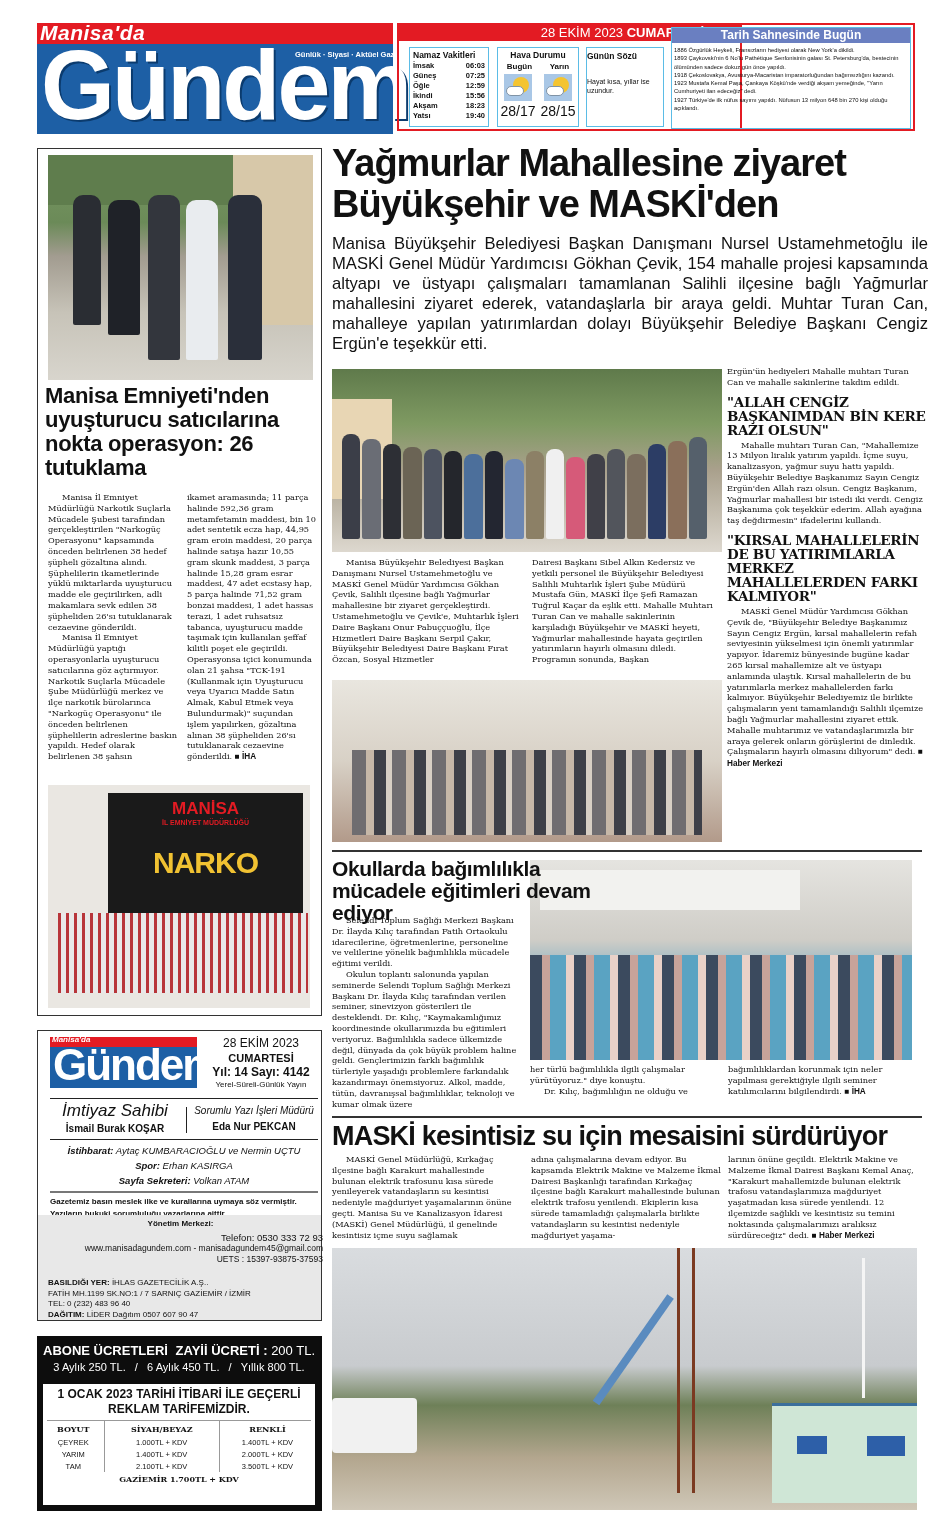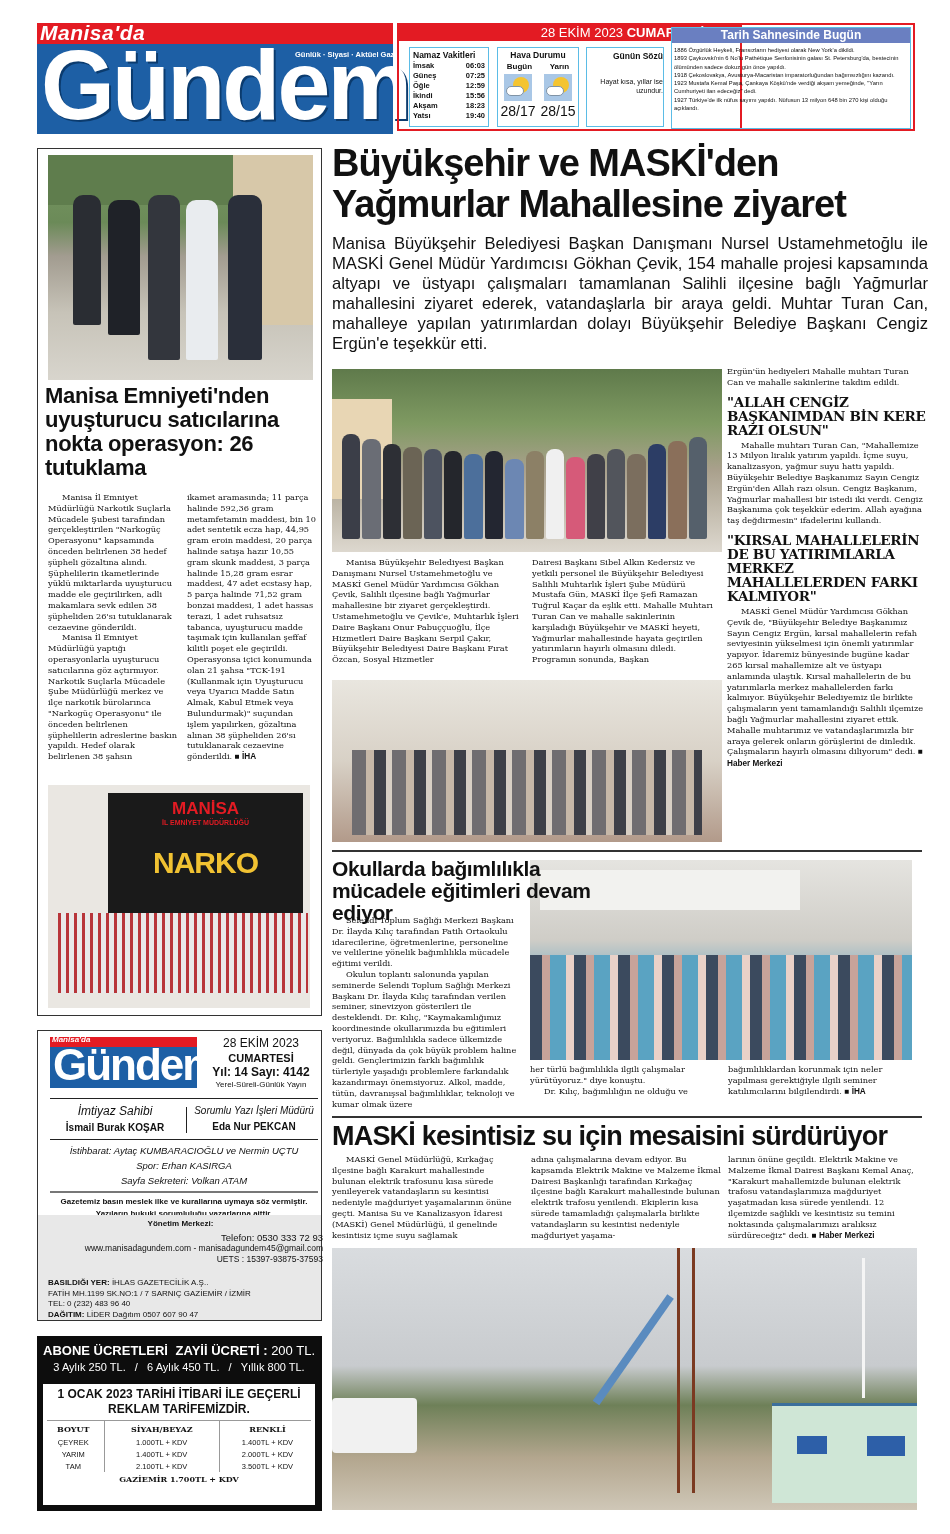--- a/index.html
+++ b/index.html
@@ -24,21 +24,21 @@
 .namaz h4{font:900 8.5px "Liberation Sans",sans-serif;margin-bottom:1px}
 .namaz .row{display:flex;justify-content:space-between}
 .hava{left:98px;top:22px;width:82px;height:80px;text-align:center;font:8px "Liberation Sans",sans-serif}
 .hava h4{font:900 8.5px "Liberation Sans",sans-serif;margin-top:2px}
 .hava .days{display:flex;justify-content:space-around;font:bold 8px "Liberation Sans",sans-serif;margin-top:2px}
 .wicons{display:flex;justify-content:space-around;margin-top:3px}
 .wicon{width:28px;height:27px;background:#a9c7e6;position:relative}
 .sun{position:absolute;left:9px;top:3px;width:16px;height:16px;border-radius:50%;background:#f4c430}
 .cloud{position:absolute;left:2px;top:12px;width:18px;height:10px;border-radius:6px;background:#fff;border:1px solid #7f93a6}
 .temps{display:flex;justify-content:space-around;font:14px "Liberation Sans",sans-serif;margin-top:2px}
-.soz{left:187px;top:22px;width:78px;height:80px;text-align:right;font:7px/9px "Liberation Sans",sans-serif}
+.soz{left:187px;top:22px;width:78px;height:80px;text-align:left;font:7px/9px "Liberation Sans",sans-serif}
 .soz h4{font:900 8.5px "Liberation Sans",sans-serif;margin:3px 0 16px}
 .tarih{left:667px;top:23px;width:248px;height:108px;border:2px solid #e31b23;border-left:none}
 .tarih-inner{left:4px;top:2px;width:240px;height:102px;border:1.5px solid #5bbce6;padding:0 2px}
 .tarih h4{background:#6a7fc1;color:#fff;text-align:center;font:900 12px/15px "Liberation Sans",sans-serif;margin:0 -2px 3px}
 .tarih p{font:5.8px/8.3px "Liberation Sans",sans-serif}
 
 .leftframe{left:37px;top:148px;width:285px;height:868px;border:1.5px solid #333}
 .photo{overflow:hidden}
 .ph1{left:48px;top:155px;width:265px;height:225px;background:linear-gradient(180deg,#7a9a63 0%,#6b8a58 30%,#a29c90 45%,#c7c3b8 70%,#d8d5cd 100%)}
 .h-left{left:45px;top:384px;width:275px;font:900 22px/24px "Liberation Sans",sans-serif;letter-spacing:-0.3px}
@@ -59,29 +59,29 @@
 .imp-logo .b{left:0;top:10px;width:147px;height:41px;background:#1d5fa5}
 .imp-logo .s{left:2px;top:-2px;color:#fff;font:italic 900 8px "Liberation Sans",sans-serif}
 .imp-logo .g{left:3px;top:6px;color:#fff;font:900 44px/44px "Liberation Sans",sans-serif;letter-spacing:-2px}
 .imp-date{left:163px;top:5px;width:120px;text-align:center;font:12px/15px "Liberation Sans",sans-serif}
 .imp-date .d2{font-weight:bold;font-size:11px}
 .imp-date .d3{font-weight:bold;font-size:12px;line-height:12px}
 .imp-date .d4{font-size:8px;line-height:14px}
 .hr{height:1px;background:#222}
 .imp .l1{left:12px;top:67px;width:268px}
 .owner{left:12px;top:72px;width:130px;text-align:center;font:12px/16px "Liberation Sans",sans-serif}
-.owner i{font-size:12px}
+.owner i{font-size:17px}
 .owner b{font-size:10px}
 .vbar{left:148px;top:76px;width:1px;height:26px;background:#222}
 .editor{left:152px;top:72px;width:128px;text-align:center;font:10px/16px "Liberation Sans",sans-serif}
 .imp .l2{left:12px;top:108px;width:268px}
 .staff{left:12px;top:112px;width:268px;text-align:center;font:italic 9.5px/15px "Liberation Sans",sans-serif}
-.staff b{font-weight:400}
+.staff b{font-weight:700}
 .imp .l3{left:12px;top:160px;width:268px;height:2px;background:#777}
-.notice{left:12px;top:165px;width:268px;text-align:center;font:bold 8px/12px "Liberation Sans",sans-serif}
+.notice{left:12px;top:165px;width:268px;text-align:left;font:bold 8px/12px "Liberation Sans",sans-serif}
 .ymk{left:37px;top:1215px;width:285px;height:106px;background:#e8e8e8;border:1.5px solid #333;border-top:none}
 .ymk .ttl{left:0;top:4px;width:285px;text-align:center;font:900 8px "Liberation Sans",sans-serif}
 .ymk .ctr{left:0;top:17px;width:285px;text-align:right;font:8.5px/11px "Liberation Sans",sans-serif}
 .ymk .ctr .tel{font-size:9.5px}
 .ymk .lft{left:10px;top:63px;font:8px/10.5px "Liberation Sans",sans-serif}
 .ymk .lft b{font-weight:900}
 .abone{left:37px;top:1336px;width:285px;height:175px;background:#0d0d0d;color:#fff}
 .abone .r1{left:6px;top:7px;width:272px;font:13px "Liberation Sans",sans-serif;display:flex;justify-content:space-between}
 .abone .r1 b{font-weight:900}
 .abone .r2{left:6px;top:25px;width:272px;font:11px "Liberation Sans",sans-serif;text-align:center}
@@ -312,22 +312,22 @@
         <td class="c2">2.100TL + KDV</td>
         <td>3.500TL + KDV</td>
       </tr>
     </tbody>
       </table>
     <div class="sur">GAZİEMİR 1.700TL + KDV</div>
   </div>
 </div>
 
 <div class="abs lead-h">
+  <div>Yağmurlar Mahallesine ziyaret</div>
   <div>Büyükşehir ve MASKİ'den</div>
-  <div>Yağmurlar Mahallesine ziyaret</div>
 </div>
 <div class="abs lead-spot">Manisa Büyükşehir Belediyesi Başkan Danışmanı Nursel Ustamehmetoğlu ile MASKİ Genel Müdür Yardımcısı Gökhan Çevik, 154 mahalle projesi kapsamında altyapı ve üstyapı çalışmaları tamamlanan Salihli ilçesine bağlı Yağmurlar mahallesini ziyaret ederek, vatandaşlarla bir araya geldi. Muhtar Turan Can,  mahalleye yapılan yatırımlardan dolayı Büyükşehir Belediye Başkanı Cengiz Ergün'e teşekkür etti.</div>
 <div class="abs photo ph3">
   <div class="abs" style="left:0;top:30px;width:60px;height:100px;background:#e8d6b4"></div>
   <div class="abs people">
     <div class="pp" style="height:105px"></div>
       <div class="pp" style="height:100px;background:#6a6d75"></div>
       <div class="pp" style="height:95px;background:#2d2f35"></div>
       <div class="pp" style="height:92px;background:#6b6455"></div>
       <div class="pp" style="height:90px;background:#4d5360"></div>

